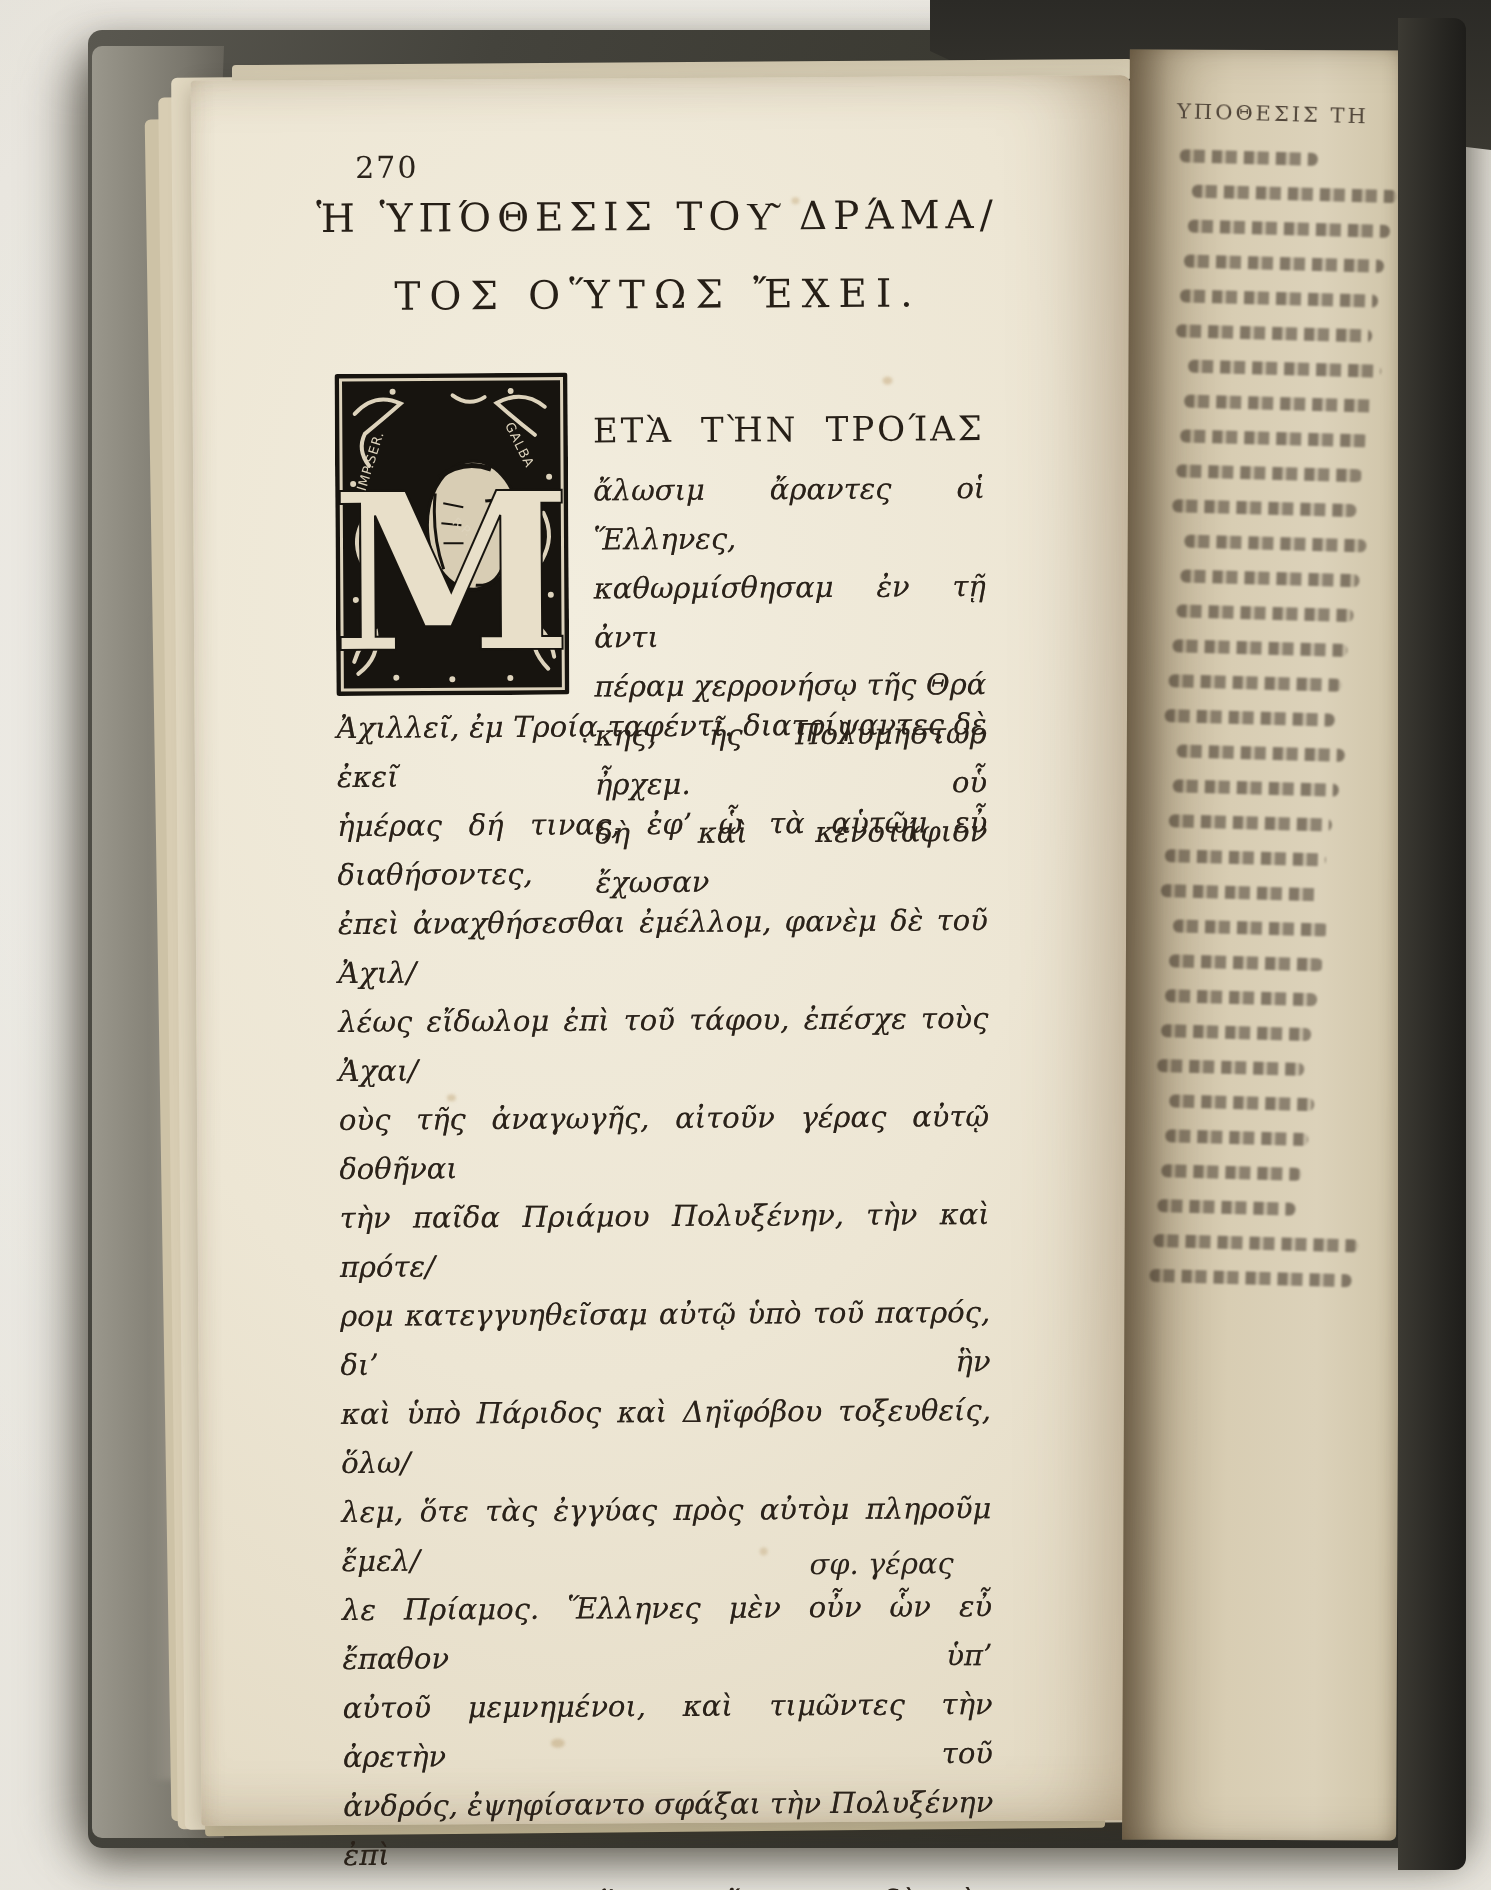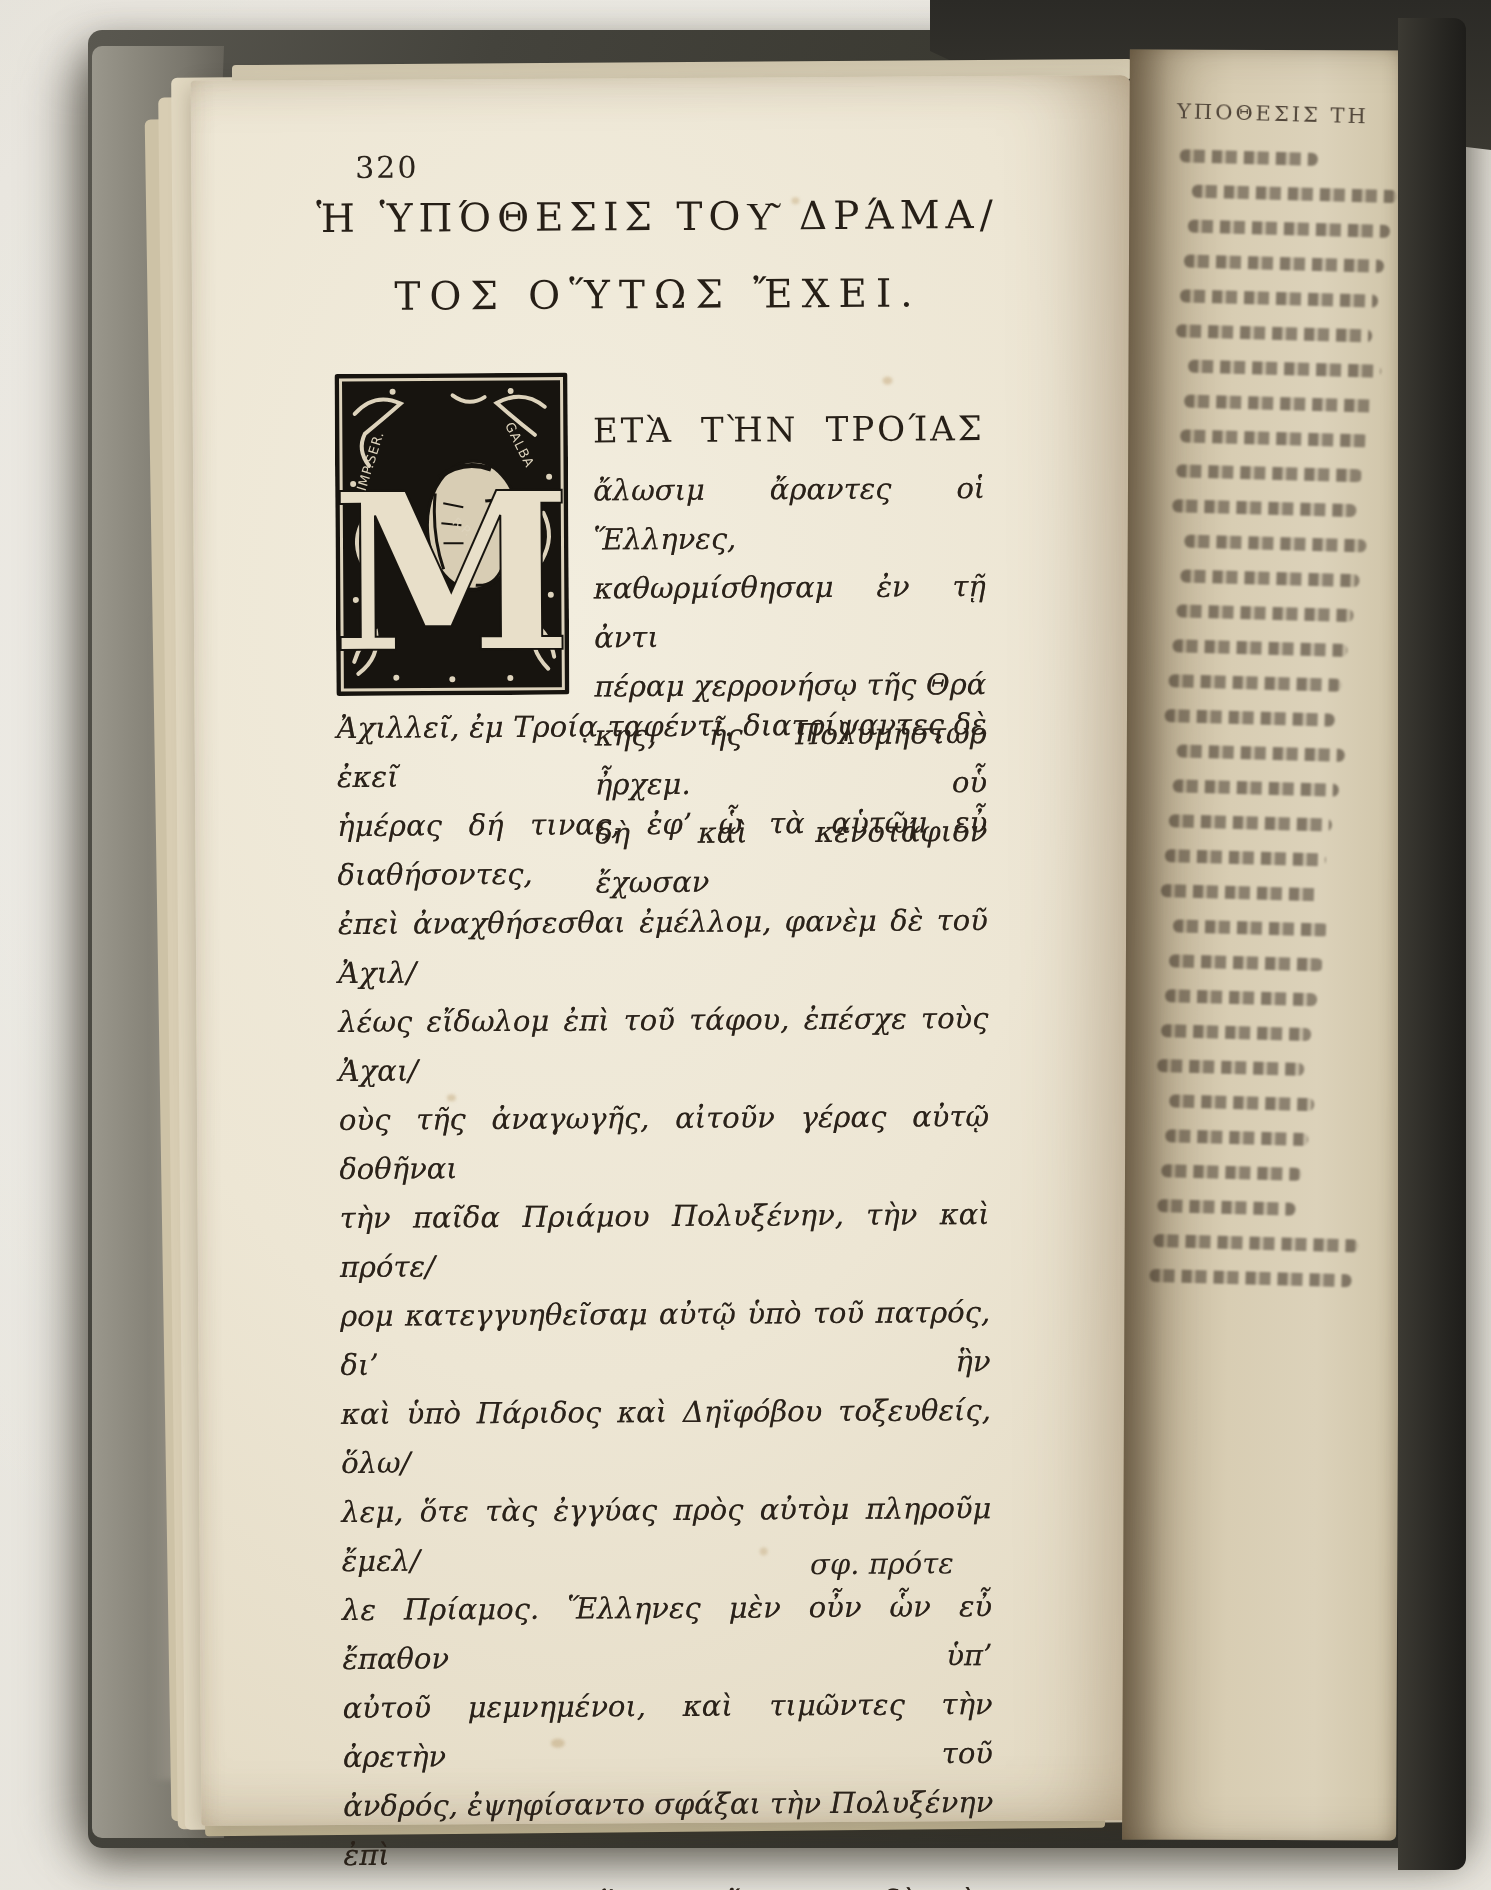--- a/index.html
+++ b/index.html
@@ -137,21 +137,21 @@
   <div class="edge-bottom"></div>
 
   <div class="page-main">
 
     <div class="speck" style="left:690px;top:300px;width:10px;height:8px;background:rgba(190,160,110,.45);"></div>
     <div class="speck" style="left:600px;top:120px;width:8px;height:7px;background:rgba(190,160,110,.4);"></div>
     <div class="speck" style="left:350px;top:1660px;width:14px;height:9px;background:rgba(180,150,100,.4);"></div>
     <div class="speck" style="left:250px;top:1015px;width:9px;height:7px;background:rgba(185,155,105,.4);"></div>
     <div class="speck" style="left:560px;top:1470px;width:8px;height:8px;background:rgba(185,155,105,.35);"></div>
 
-    <div class="page-number">320</div>
+    <div class="page-number">270</div>
 
     <div class="heading h1">Ἡ ὙΠΌΘΕΣΙΣ ΤΟΥ͂ ΔΡΆΜΑ∕</div>
     <div class="heading h2">ΤΟΣ ΟὝΤΩΣ ἜΧΕΙ.</div>
 
     <div class="text-block">
 
       <div class="woodcut">
         <svg viewBox="0 0 233 322" xmlns="http://www.w3.org/2000/svg">
           <rect x="0" y="0" width="233" height="322" rx="3" fill="#17140f"></rect>
           <rect x="6" y="6" width="221" height="310" fill="none" stroke="#ddd3bc" stroke-width="3"></rect>
@@ -215,21 +215,21 @@
         <span class="l body">ρομ κατεγγυηθεῖσαμ αὐτῷ ὑπὸ τοῦ πατρός, δι’ ἣν</span>
         <span class="l body">καὶ ὑπὸ Πάριδος καὶ Δηϊφόβου τοξευθείς, ὅλω∕</span>
         <span class="l body">λεμ, ὅτε τὰς ἐγγύας πρὸς αὐτὸμ πληροῦμ ἔμελ∕</span>
         <span class="l body">λε Πρίαμος. Ἕλληνες μὲν οὖν ὧν εὖ ἔπαθον ὑπ’</span>
         <span class="l body">αὐτοῦ μεμνημένοι, καὶ τιμῶντες τὴν ἀρετὴν τοῦ</span>
         <span class="l body">ἀνδρός, ἐψηφίσαντο σφάξαι τὴν Πολυξένην ἐπὶ</span>
         <span class="l body">τῷ τάφῳ τοῦ ἥρωος. ἔπεμψαμ δὲ τὸν Λαέρτου Ὀ∕</span>
 
       </div>
 
-      <div class="catchword">σφ. πρότε</div>
+      <div class="catchword">σφ. γέρας</div>
     </div>
   </div>
 
   <div class="page-right">
     <div class="fp-inner">
       <div class="fp-header">ΥΠΟΘΕΣΙΣ ΤΗ</div>
       <div>
           <div class="fp-row" style="width: 60%; margin-left: 4px;"></div>
           <div class="fp-row" style="width: 89%; margin-left: 17px;"></div>
           <div class="fp-row" style="width: 88%; margin-left: 14px;"></div>

